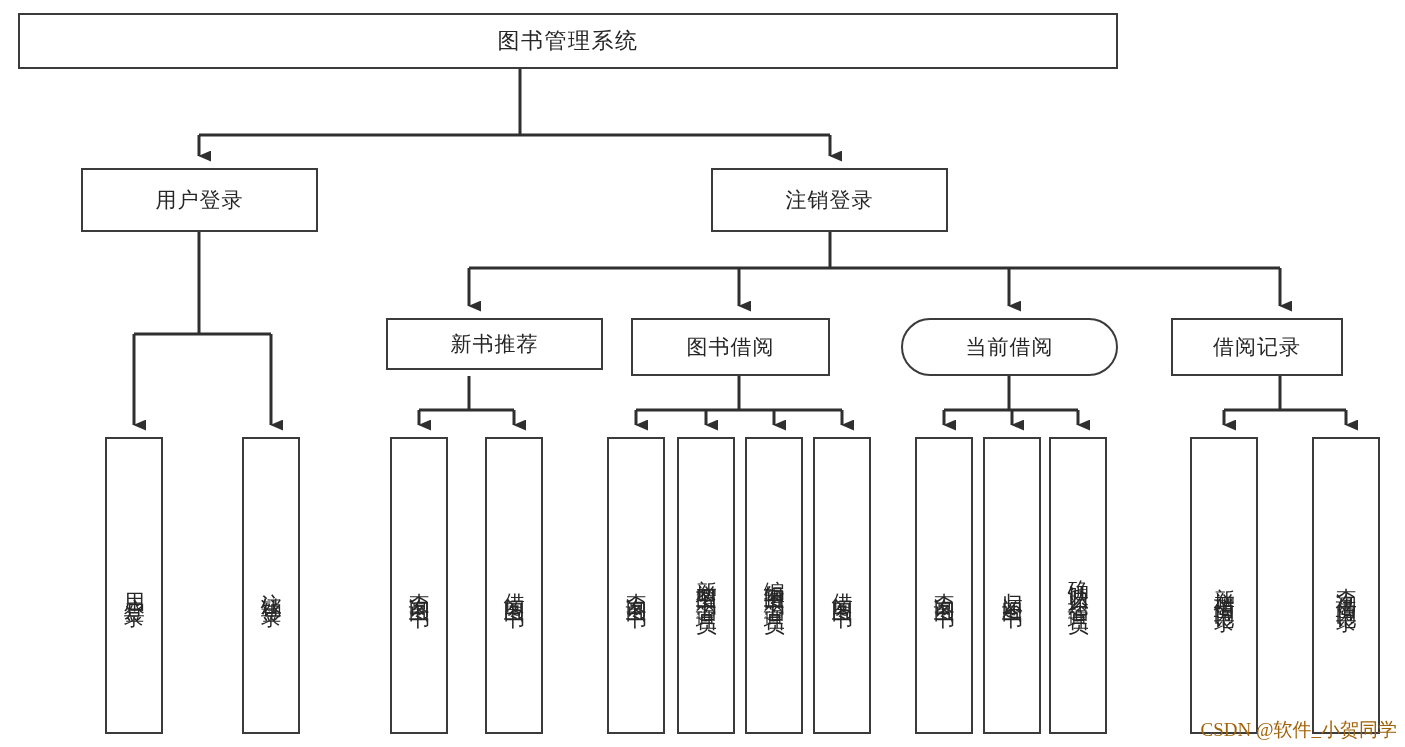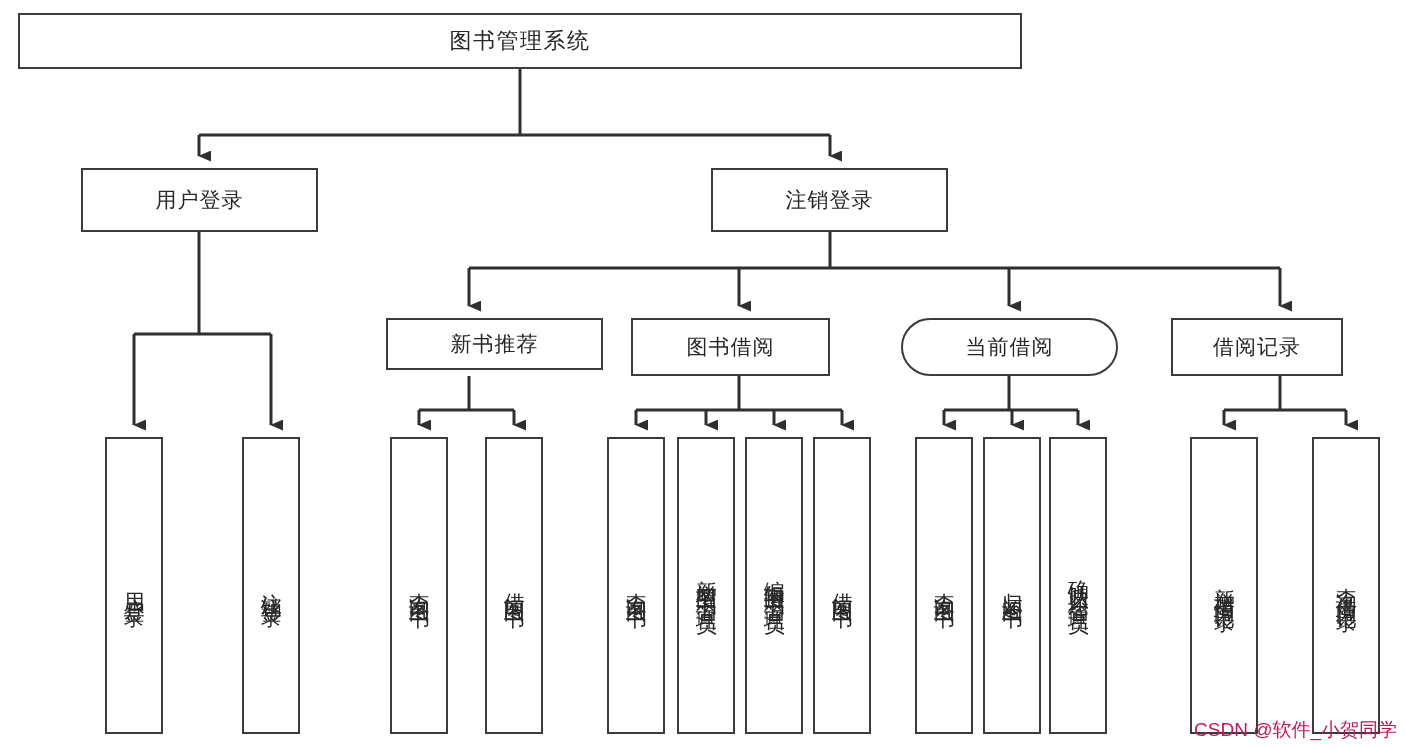--- a/index.html
+++ b/index.html
@@ -64,24 +64,24 @@
     font-size: 21px;
     line-height: 1.06;
     letter-spacing: 5px;
     max-height: 100%;
   }
   .watermark {
     position: absolute;
     right: 8px;
     bottom: 4px;
     font-size: 19px;
-    color: #be185d;
+    color: #a16207;
     z-index: 5;
     white-space: nowrap;
-    font-family: Liberation Sans, sans-serif;
+    font-family: Liberation Serif, serif;
   }
 </style>
 </head>
 <body>
 
 <div id="diagram">
 
   <svg id="edges" viewBox="0 0 1405 747" width="1405" height="747" xmlns="http://www.w3.org/2000/svg">
     <defs>
       <marker id="arrowhead" markerWidth="11" markerHeight="13" refX="5.5" refY="12.2" orient="auto" markerUnits="userSpaceOnUse">
@@ -127,21 +127,21 @@
       <path d="M 1012 410 L 1012 425" marker-end="url(#arrowhead)"></path>
       <path d="M 1078 410 L 1078 425" marker-end="url(#arrowhead)"></path>
 
       <path d="M 1280 376 L 1280 410"></path>
       <path d="M 1224 410 L 1346 410"></path>
       <path d="M 1224 410 L 1224 425" marker-end="url(#arrowhead)"></path>
       <path d="M 1346 410 L 1346 425" marker-end="url(#arrowhead)"></path>
     </g>
   </svg>
 
-  <div class="node h root" style="left:18px;top:13px;width:1004px;height:56px;">
+  <div class="node h root" style="left:18px;top:13px;width:1100px;height:56px;">
     <span class="label">图书管理系统</span>
   </div>
 
   <div class="node h" style="left:81px;top:168px;width:237px;height:64px;">
     <span class="label">用户登录</span>
   </div>
   <div class="node h" style="left:711px;top:168px;width:237px;height:64px;">
     <span class="label">注销登录</span>
   </div>
 

